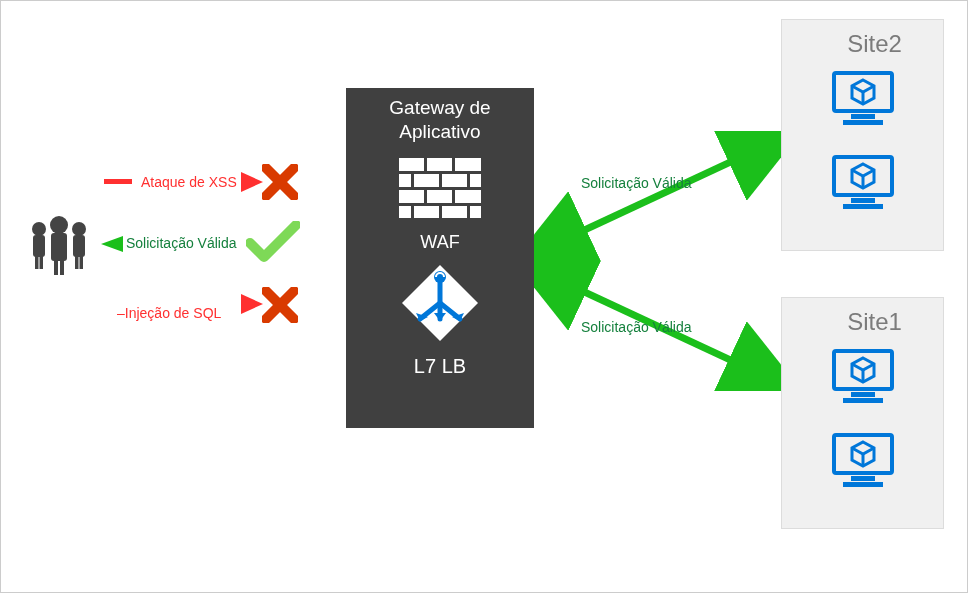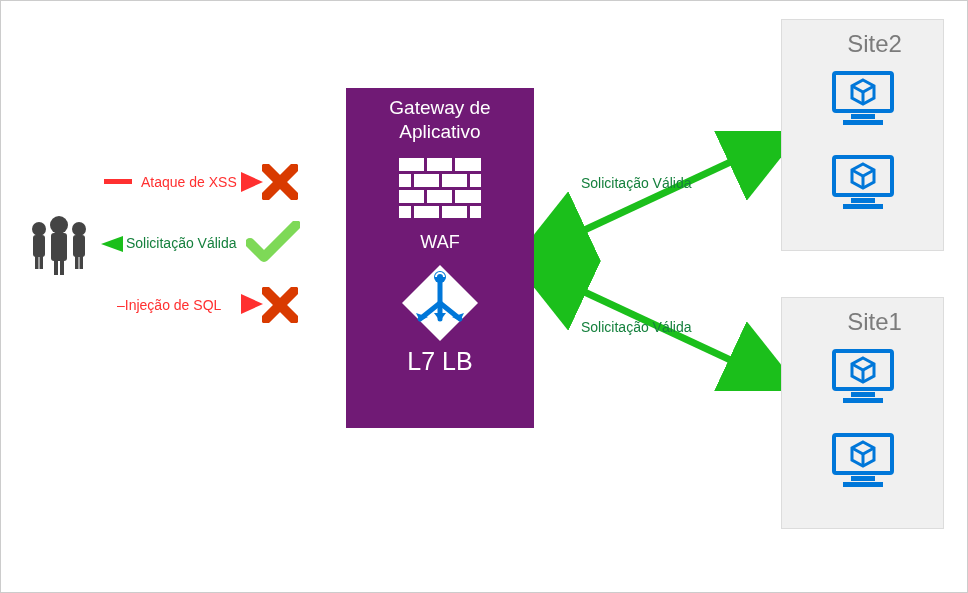--- a/index.html
+++ b/index.html
@@ -16,27 +16,27 @@
   .red-text { color: #ff3030; font-size: 14px; }
   .green-text { color: #15803d; font-size: 14px; }
   .white-text { color: #fff; text-align: center; }
   .site-title { color: #7b7b7b; font-size: 24px; font-weight: 300; text-align: left; margin-left: 24px; }
 
   
   .gateway-box {
     position: absolute;
     left: 345px; top: 87px;
     width: 188px; height: 340px;
-    background: #701a75;
+    background: #404040;
     display: flex; flex-direction: column; align-items: center;
     padding-top: 8px;
   }
   .gateway-title { font-size: 19px; line-height: 1.25; margin-bottom: 14px; }
   .waf-label { font-size: 18px; margin-top: 14px; }
-  .l7-label { font-size: 25px; }
+  .l7-label { font-size: 20px; margin-top: 8px; }
 
   .brick-wall {
     width: 82px; height: 60px;
     position: relative;
   }
 
   
   .site-box {
     position: absolute;
     width: 163px; height: 232px;
@@ -96,21 +96,21 @@
 
 <svg style="position:absolute;left:100px;top:235px" width="22" height="16">
   <polygon points="22,0 0,8 22,16" fill="#1bbf1b"></polygon>
 </svg>
 <span class="label green-text" style="left:125px;top:234px">Solicitação Válida</span>
 
 <svg style="position:absolute;left:245px;top:220px" width="54" height="44">
   <polyline points="4,22 18,36 50,4" stroke="#7ed957" stroke-width="10" fill="none" stroke-linecap="round" stroke-linejoin="round"></polyline>
 </svg>
 
-<span class="label red-text" style="left:116px;top:296px">–<span>Injeção de SQL</span></span>
+<span class="label red-text" style="left:116px;top:304px">–<span>Injeção de SQL</span></span>
 <svg style="position:absolute;left:240px;top:293px" width="22" height="20">
   <polygon points="0,0 22,10 0,20" fill="#ff3030"></polygon>
 </svg>
 <svg style="position:absolute;left:261px;top:286px" width="36" height="36">
   <line x1="4" y1="4" x2="32" y2="32" stroke="#d93a00" stroke-width="10" stroke-linecap="round"></line>
   <line x1="32" y1="4" x2="4" y2="32" stroke="#d93a00" stroke-width="10" stroke-linecap="round"></line>
 </svg>
 
 <div class="gateway-box">
   <div class="white-text gateway-title">

